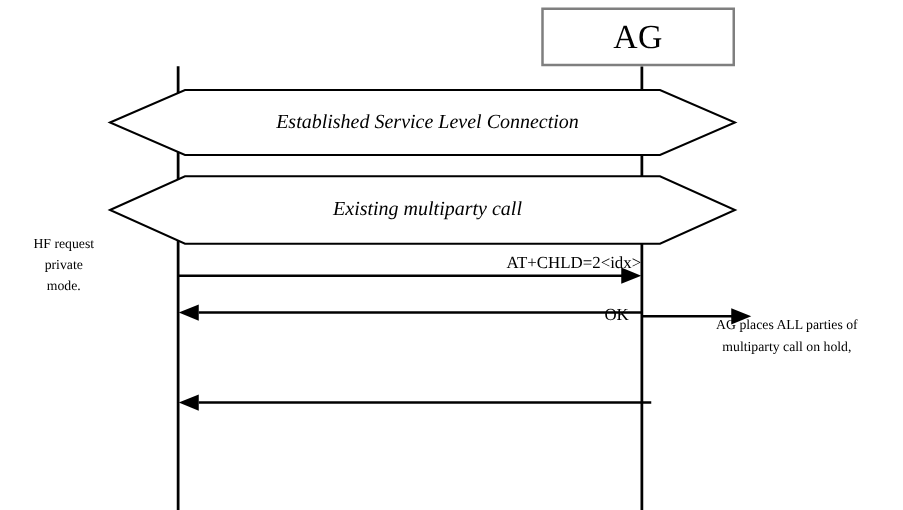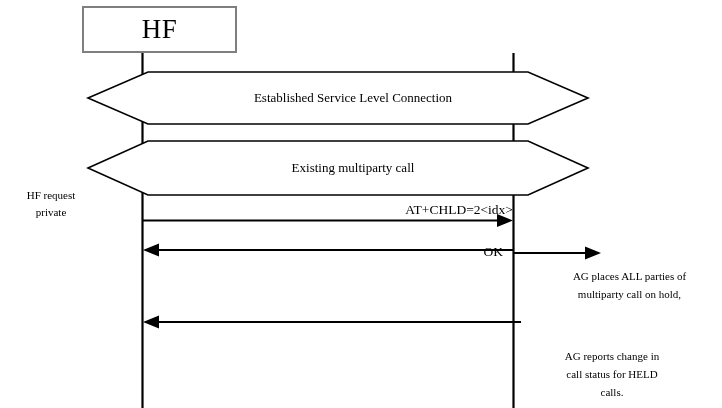--- a/index.html
+++ b/index.html
@@ -31,45 +31,46 @@
     display: flex;
     align-items: center;
     justify-content: center;
     font-size: 27px;
     letter-spacing: 0.5px;
   }
   .actor-box.hf { left: 82px; }
   .actor-box.ag { left: 433px; }
   .cond-label {
     position: absolute;
-    left: 103px;
+    left: 92px;
     width: 500px;
     display: flex;
     align-items: center;
     justify-content: center;
-    font-size: 13px;
+    font-size: 16px;
+    font-style: italic;
   }
   .cond-label.slc { top: 72px; height: 52px; }
   .cond-label.multi { top: 141px; height: 54px; }
   .msg-label {
     position: absolute;
     text-align: right;
     font-size: 13.5px;
   }
   .msg-label.chld { left: 143px; width: 370px; top: 202px; }
   .msg-label.ok   { left: 143px; width: 360px; top: 244px; }
   .msg-label.ciev { left: 148px; width: 380px; top: 293px; }
   .note {
     position: absolute;
     text-align: center;
     font-size: 11px;
     line-height: 17px;
   }
   .note.left-note { left: 0px; top: 187px; width: 102px; }
-  .note.right-hold { left: 537px; top: 268px; width: 185px; line-height: 17.5px; }
+  .note.right-hold { left: 537px; top: 252px; width: 185px; line-height: 17.5px; }
   .note.right-report { left: 524px; top: 347px; width: 176px; line-height: 18px; }
 </style>
 </head>
 <body>
 
 <div class="stage">
 
   <svg width="722" height="408" viewBox="0 0 722 408">
 
     <line x1="142.5" y1="53" x2="142.5" y2="408" stroke="#000000" stroke-width="2.2"></line>
@@ -92,39 +93,35 @@
       <line x1="514" y1="253" x2="587" y2="253" stroke="#000000" stroke-width="2"></line>
       <polygon points="601,253 585,246.5 585,259.5" fill="#000000"></polygon>
     </g>
 
     <g>
       <line x1="521" y1="322" x2="159" y2="322" stroke="#000000" stroke-width="2"></line>
       <polygon points="143,322 159,315.5 159,328.5" fill="#000000"></polygon>
     </g>
   </svg>
 
-  <div class="actor-box hf">
-    <span>HF</span>
+  <div class="actor-box ag">
+    <span>AG</span>
   </div>
 
   <div class="cond-label slc">Established Service Level Connection</div>
   <div class="cond-label multi">Existing multiparty call</div>
 
   <div class="msg-label chld">AT+CHLD=2&lt;idx&gt;</div>
   <div class="msg-label ok">OK</div>
 
   <div class="note left-note">
     <div>HF request</div>
     <div>private</div>
+    <div>mode.</div>
   </div>
 
   <div class="note right-hold">
     <div>AG places ALL parties of</div>
     <div>multiparty call on hold,</div>
   </div>
 
-  <div class="note right-report">
-    <div>AG reports change in</div>
-    <div>call status for HELD</div>
-    <div>calls.</div>
-  </div>
 
 </div>
 
 </body></html>

